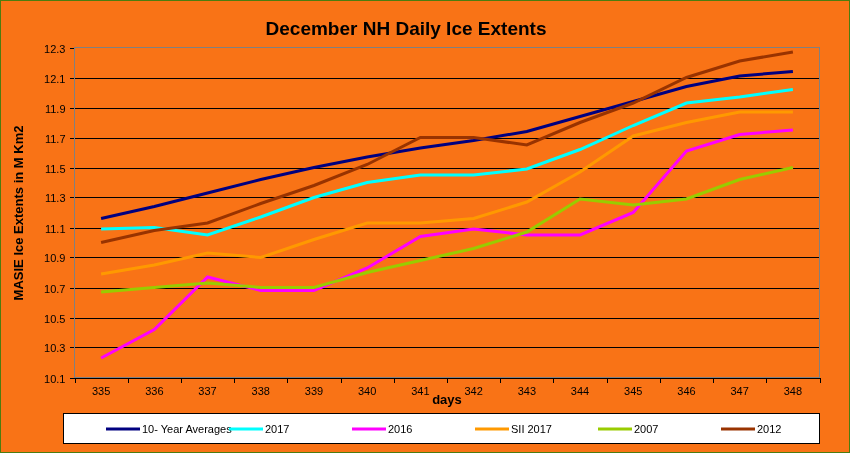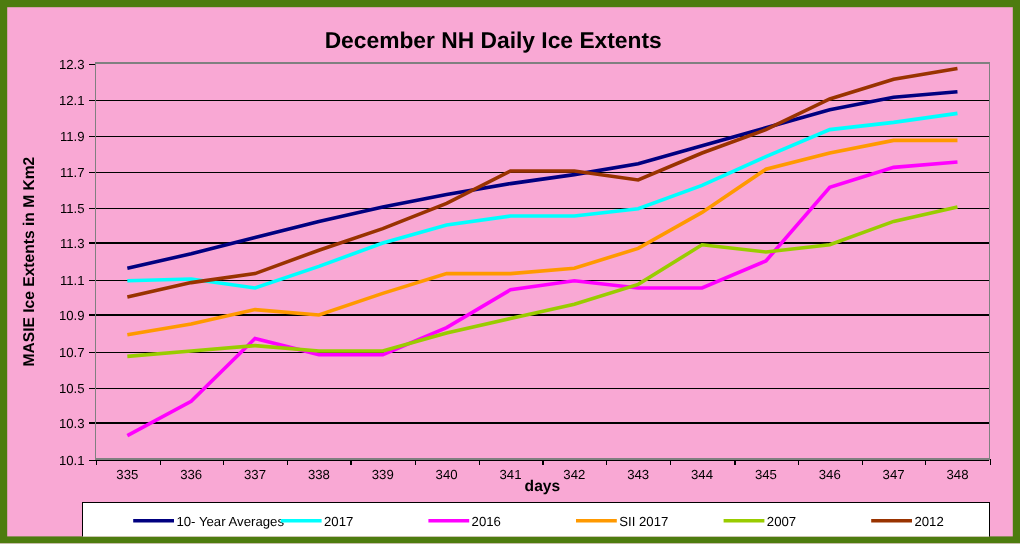--- a/index.html
+++ b/index.html
@@ -9,22 +9,22 @@
     background: #ffffff;
   }
   body {
     font-family: "Liberation Sans", sans-serif;
   }
   #chart-frame {
     position: relative;
     width: 850px;
     height: 453px;
     box-sizing: border-box;
-    border: 6px solid #4d7c0f;
-    background: #f9a8d4;
+    border: 1px solid #4d7c0f;
+    background: #f97316;
     overflow: hidden;
   }
   #chart-svg {
     display: block;
     width: 850px;
     height: 453px;
   }
   .chart-title {
     font-family: "Liberation Sans", sans-serif;
     font-size: 19px;

